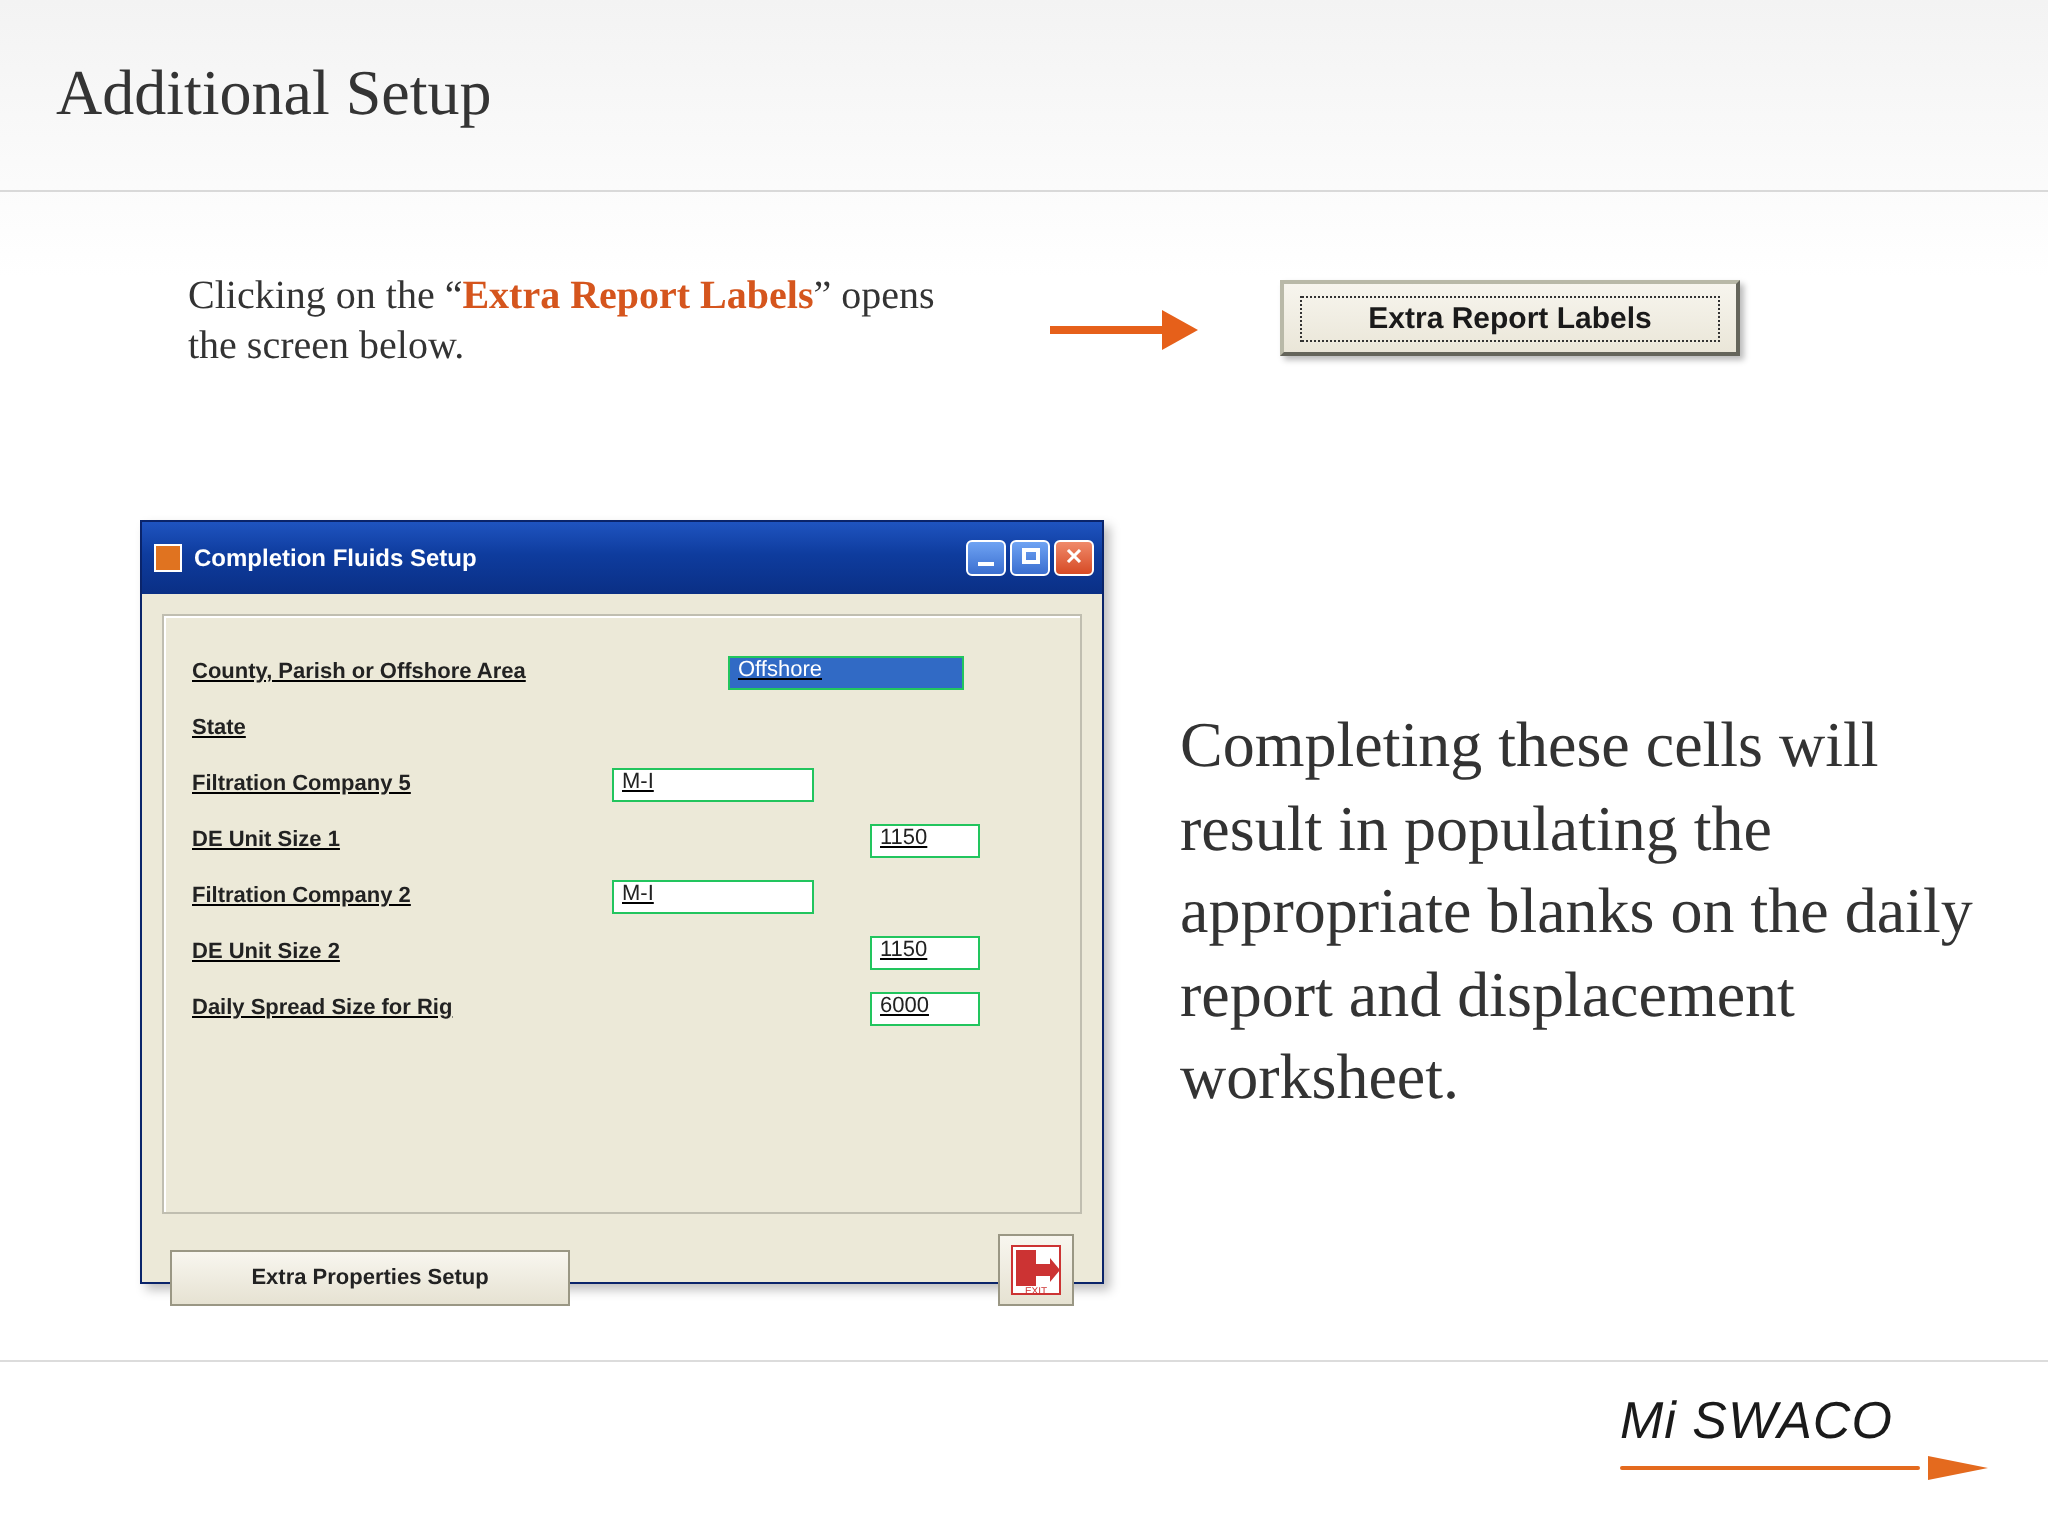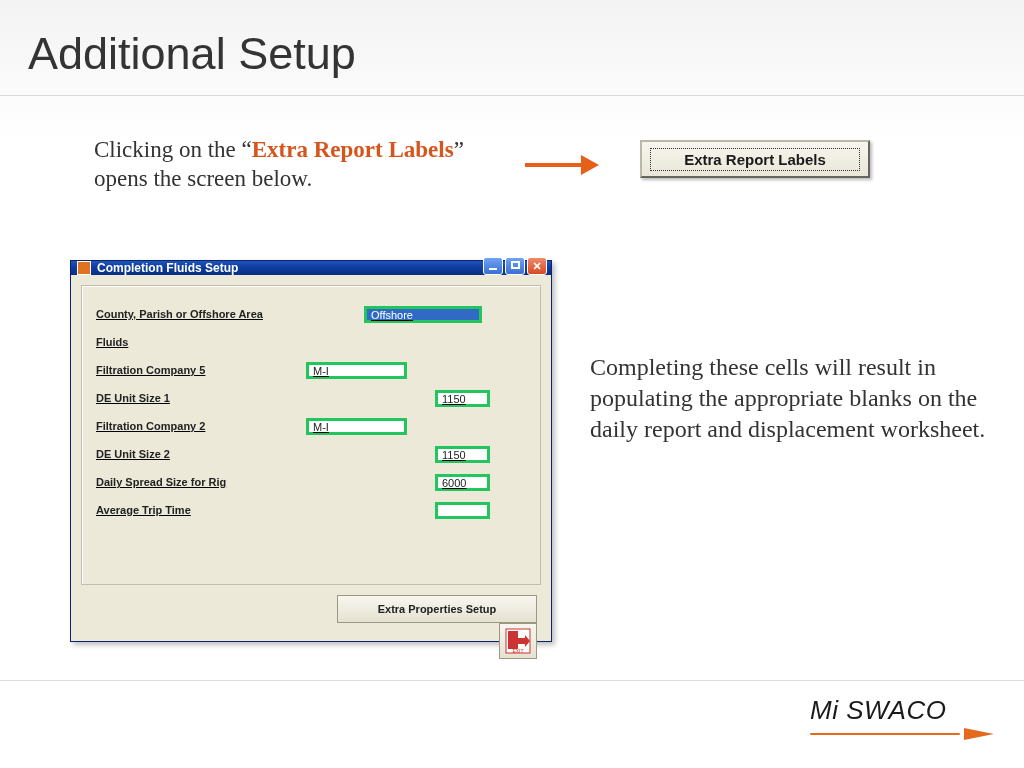--- a/index.html
+++ b/index.html
@@ -14,39 +14,39 @@
   .slide {
     position: relative;
     width: 1024px;
     height: 768px;
     background: linear-gradient(to bottom, #f3f3f3 0%, #ffffff 18%, #ffffff 100%);
   }
   .title {
     position: absolute;
     left: 28px;
     top: 28px;
-    font-size: 45px;
+    font-size: 32px;
     font-weight: normal;
     color: #343434;
-    font-family: Liberation Sans, sans-serif;
+    font-family: Liberation Serif, serif;
   }
   .hr {
     position: absolute;
     left: 0;
     top: 95px;
     width: 1024px;
     height: 0;
     border-top: 1px solid #d9d9d9;
   }
   .intro {
     position: absolute;
     left: 94px;
     top: 136px;
     width: 380px;
-    font-size: 23px;
+    font-size: 20px;
     line-height: 1.25;
     color: #333;
   }
   .intro .hl { color: #d5551d; font-weight: bold; }
 
   .arrow {
     position: absolute;
     left: 525px;
     top: 155px;
     width: 80px;
@@ -88,41 +88,41 @@
   .erl-inner {
     border: 1px dotted #333;
     padding: 2px 6px;
   }
 
   .desc {
     position: absolute;
     left: 590px;
     top: 352px;
     width: 400px;
-    font-size: 24px;
+    font-size: 32px;
     line-height: 1.3;
     color: #333;
   }
 
   
   .win {
     position: absolute;
     left: 70px;
     top: 260px;
     width: 480px;
     height: 380px;
     background: #ece9d8;
     border: 1px solid #0a246a;
     box-shadow: 3px 3px 5px rgba(0,0,0,.25);
     font-family: Tahoma, Arial, sans-serif;
   }
   .titlebar {
     display: flex;
-    align-items: flex-end;
-    height: 14px;
+    align-items: center;
+    height: 36px;
     background: linear-gradient(to bottom, #1f54c0 0%, #0e3c9e 45%, #0a2f85 100%);
     color: #fff;
     font-size: 12px;
     font-weight: bold;
     padding-left: 6px;
   }
   .titlebar .ticon {
     width: 14px; height: 14px;
     background: #e07320;
     margin-right: 6px;
@@ -163,38 +163,37 @@
     align-items: center;
     height: 28px;
     font-size: 11px;
     font-weight: bold;
     color: #222;
   }
   .form-row .lbl { flex: 0 0 210px; }
   .form-row .fld-area { flex: 1; display:flex; }
   .fld {
     background: #fff;
-    border: 3px solid #22c55e;
+    border: 1px solid #22c55e;
     height: 17px;
     font-size: 11px;
     font-weight: normal;
     padding: 0 4px;
     box-sizing: border-box;
   }
   .fld.wide  { width: 101px; }
   .fld.mid   { width: 118px; margin-right:44px; }
   .fld.narrow{ width: 55px;  margin-left:auto; margin-right:36px;}
   .fld.sel   { background:#316ac5; color:#fff; }
 
   .bottom-row {
     display:flex;
     align-items:flex-end;
     justify-content:space-between;
     margin: 10px 14px 0 14px;
-    flex-direction: column;
   }
   .eps-btn {
     width: 200px;
     height: 28px;
     background: linear-gradient(#f8f6ef,#e6e2d2);
     border: 1px solid #9a9784;
     font-family: Tahoma, Arial, sans-serif;
     font-size: 11px;
     font-weight: bold;
     color: #222;
@@ -263,21 +262,21 @@
     <div class="win-body">
 
       <div class="form-row">
         <div class="lbl">County, Parish or Offshore Area</div>
         <div class="fld-area">
             <div class="fld mid sel" style="margin-left:auto">Offshore</div>
           </div>
       </div>
 
       <div class="form-row">
-        <div class="lbl">Fluids</div>
+        <div class="lbl">State</div>
       </div>
 
       <div class="form-row">
         <div class="lbl">Filtration Company 5</div>
         <div class="fld-area">
             <div class="fld wide">M-I</div>
           </div>
       </div>
 
       <div class="form-row">
@@ -301,26 +300,20 @@
           </div>
       </div>
 
       <div class="form-row">
         <div class="lbl">Daily Spread Size for Rig</div>
         <div class="fld-area">
             <div class="fld narrow">6000</div>
           </div>
       </div>
 
-      <div class="form-row">
-        <div class="lbl">Average Trip Time</div>
-        <div class="fld-area">
-            <div class="fld narrow"></div>
-          </div>
-      </div>
 
     </div>
 
     <div class="bottom-row">
       <button class="eps-btn">Extra Properties Setup</button>
       <div class="exit-btn">
         <svg class="exit-svg" viewBox="0 0 26 26">
           <rect x="1" y="1" width="24" height="24" fill="#fff" stroke="#c33" stroke-width="1"></rect>
           <rect x="3" y="3" width="10" height="18" fill="#c33"></rect>
           <polygon points="13,10 20,10 20,7 25,13 20,19 20,16 13,16" fill="#c33"></polygon>

